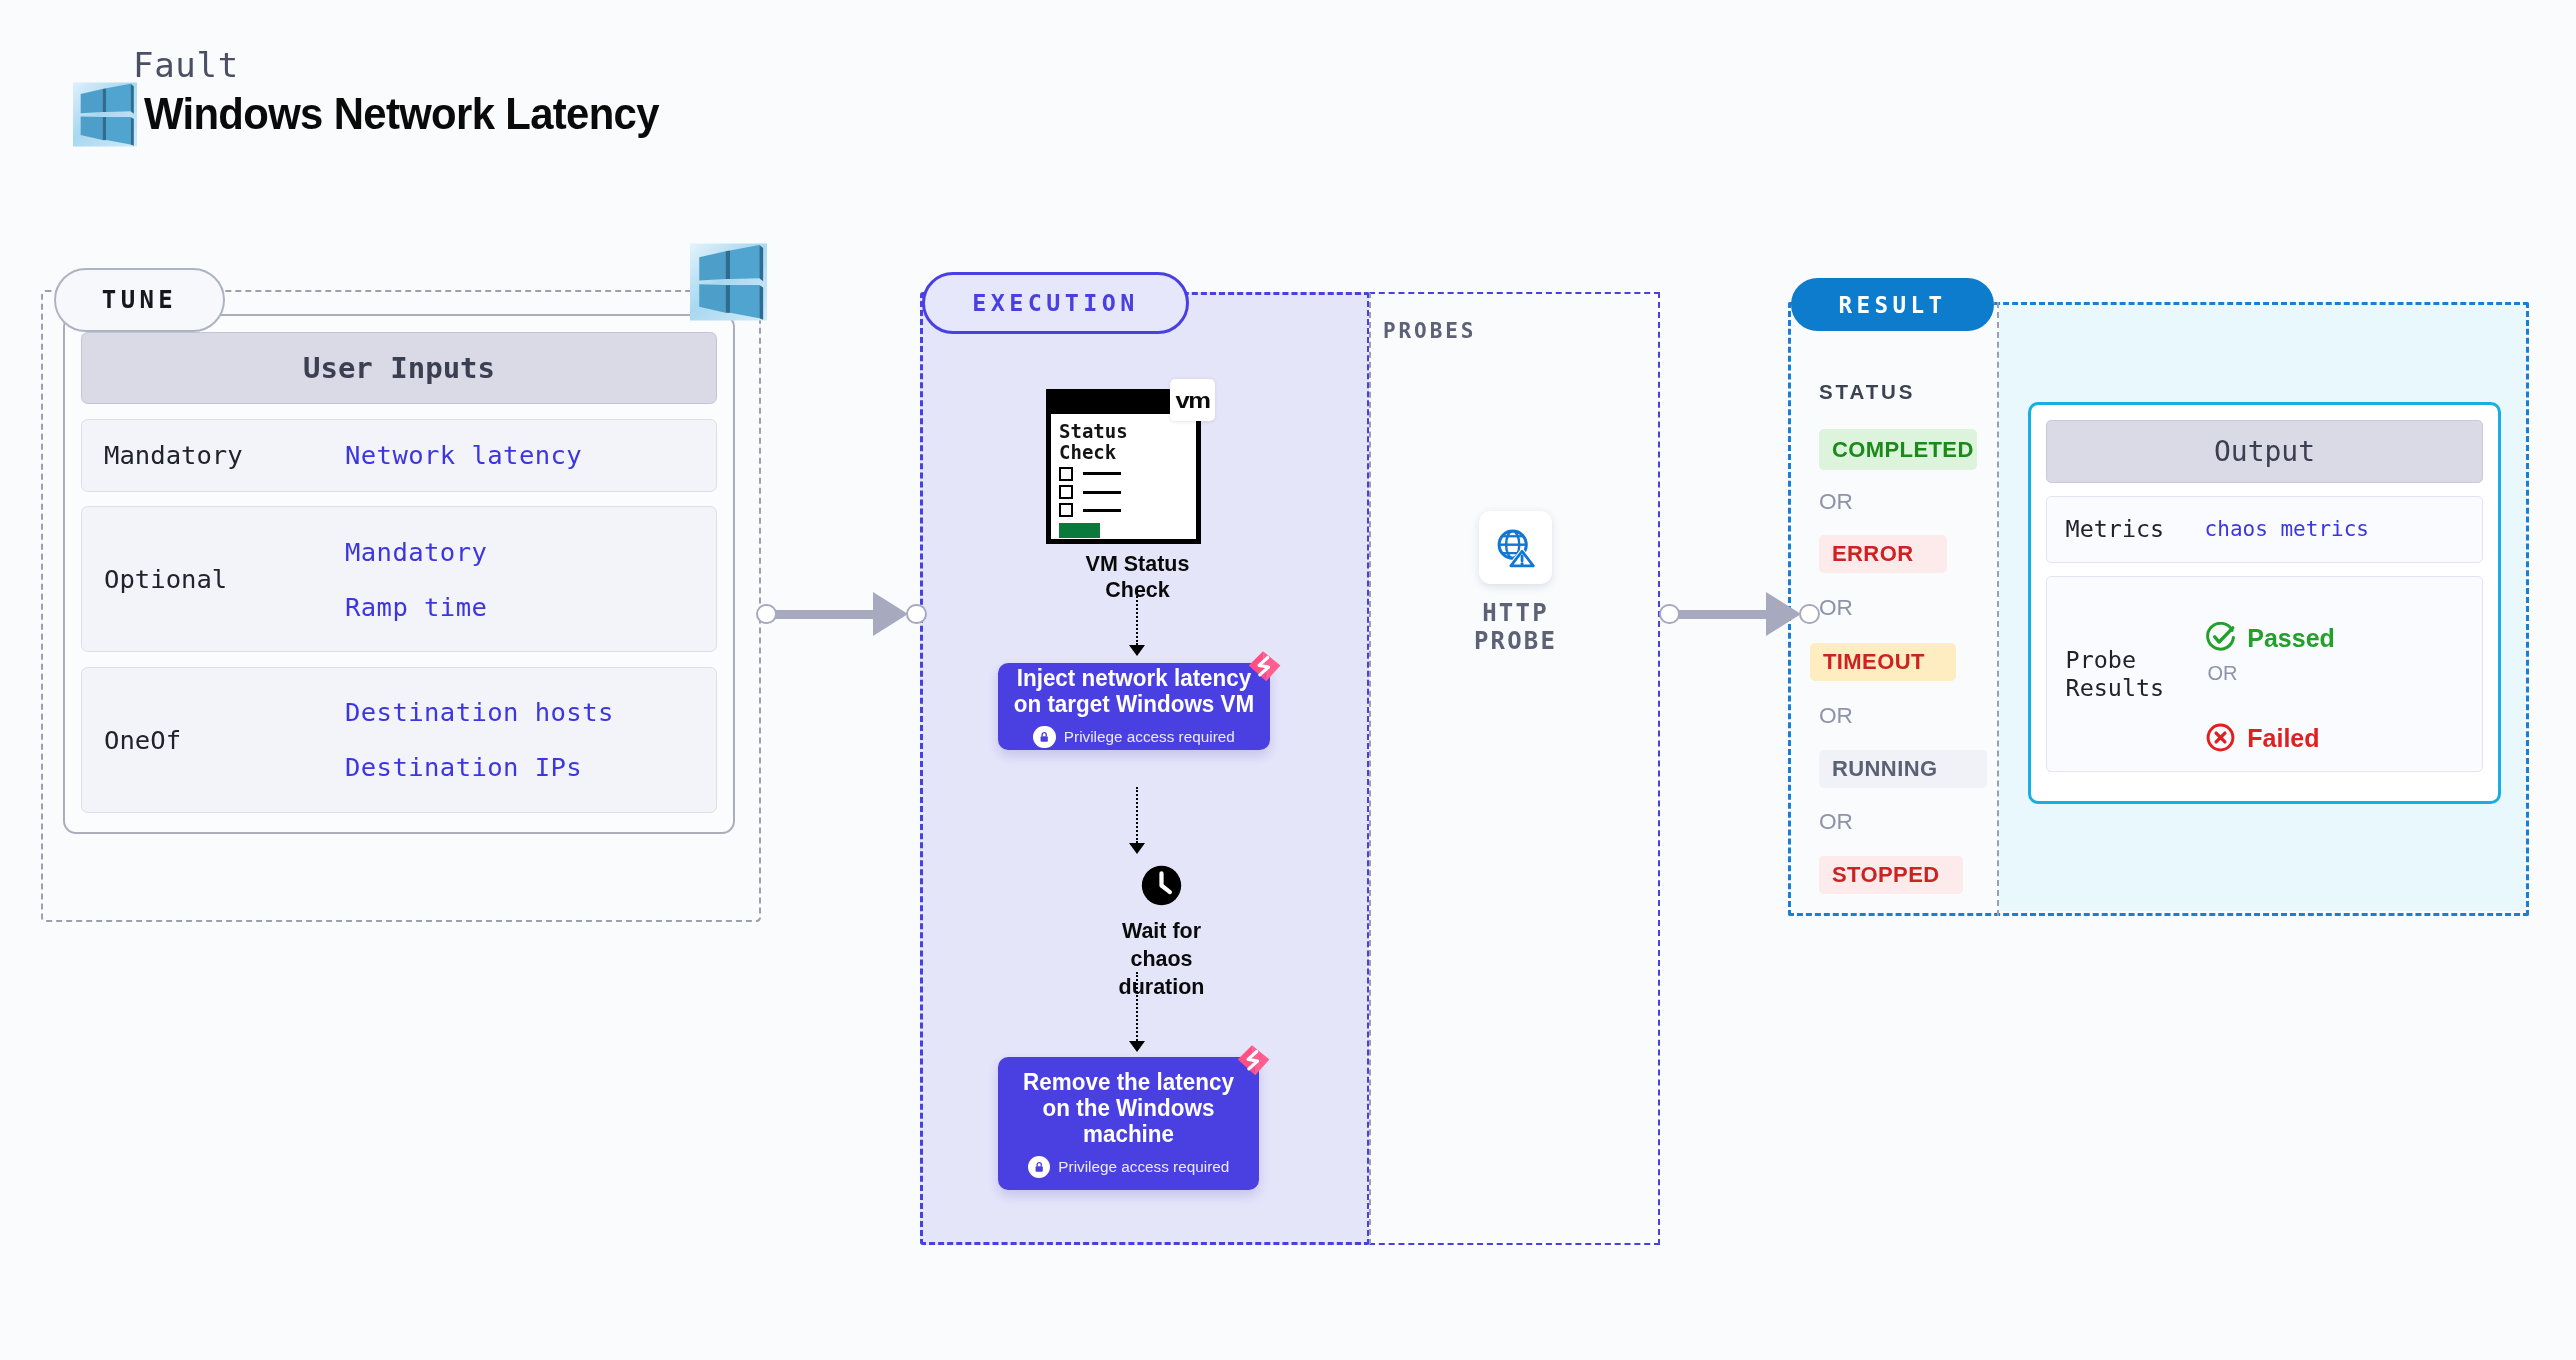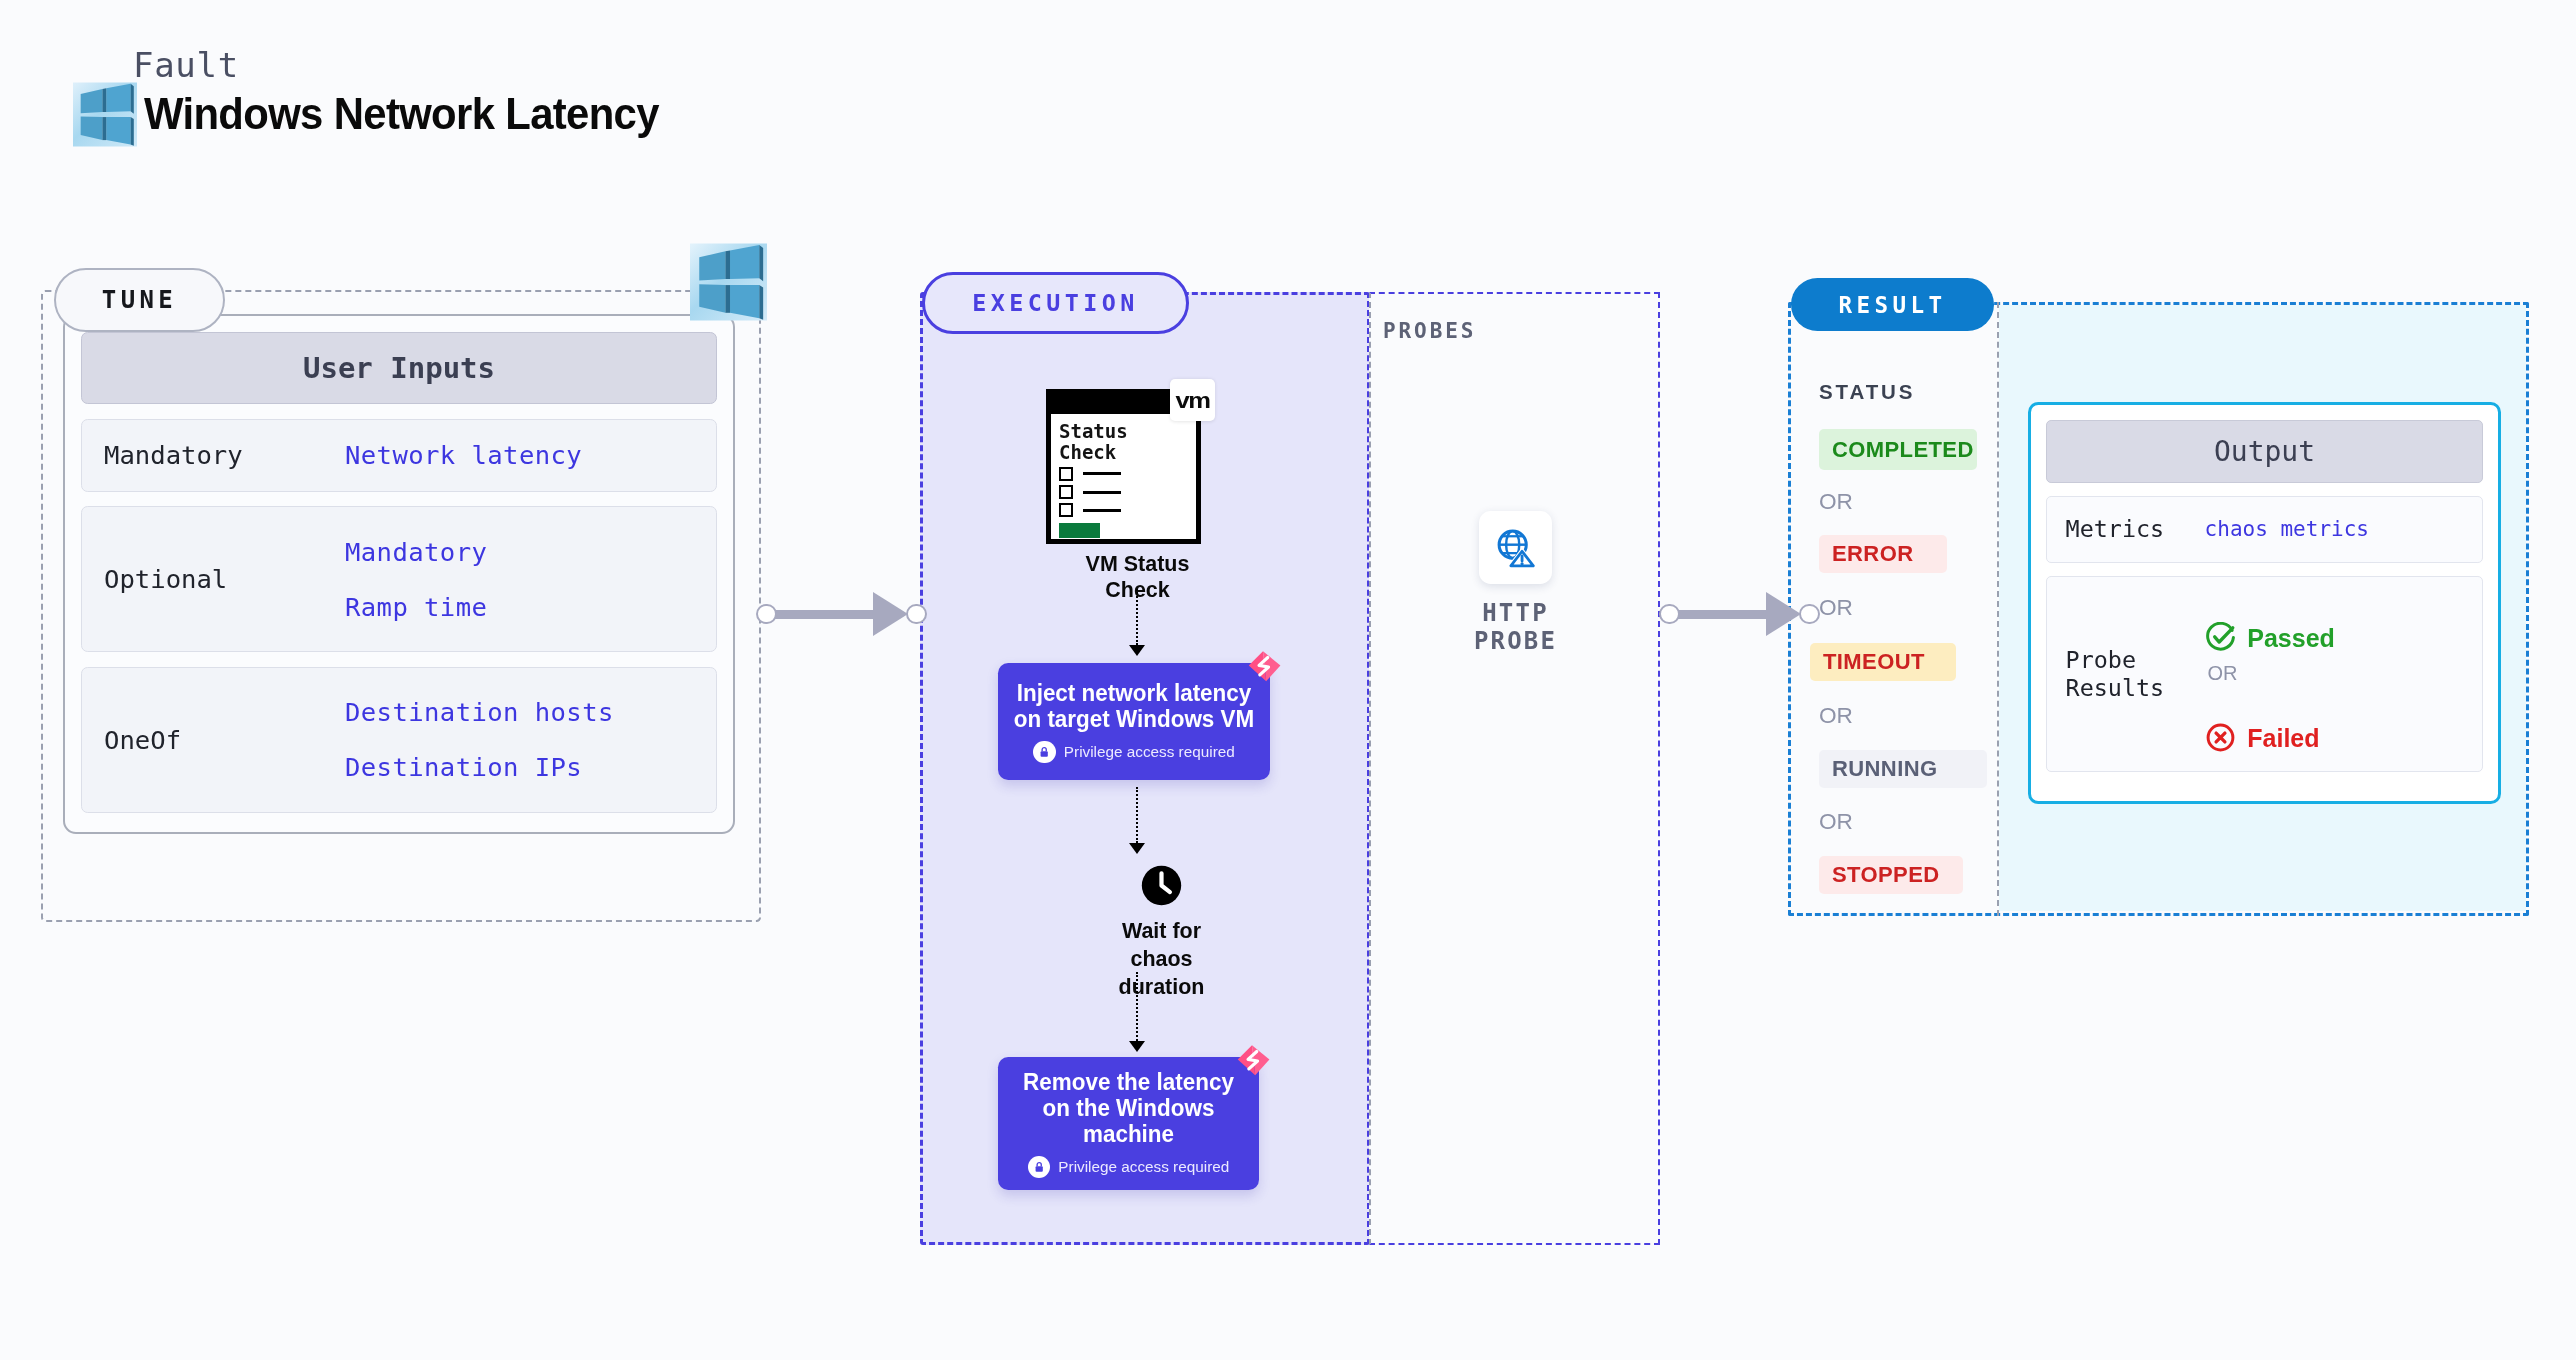--- a/index.html
+++ b/index.html
@@ -387,21 +387,21 @@
     </div>
   </div>
   <div class="node-caption">VM Status Check</div>
 </div>
 
 <div class="dot-arrow" style="left:1136px; top:589px; height:67px;">
   <div class="stem" style="height:56px;"></div>
   <div class="head"></div>
 </div>
 
-<div class="action-node" style="left:998px; top:663px; width:272px; height:117px;">
+<div class="action-node" style="left:998px; top:663px; width:272px; height:87px;">
   <div class="action-title">Inject network latency on target Windows VM</div>
   <div class="priv-row">
     <div class="lock-badge">
       <svg width="12.4" height="12.4" viewBox="0 0 24 24">
         <rect x="5" y="10" width="14" height="11" rx="2" fill="#4a3fe0"></rect>
         <path d="M8 10V7a4 4 0 0 1 8 0v3" stroke="#4a3fe0" stroke-width="2.6" fill="none"></path>
       </svg>
     </div>
     <div class="priv-text">Privilege access required</div>
   </div>

